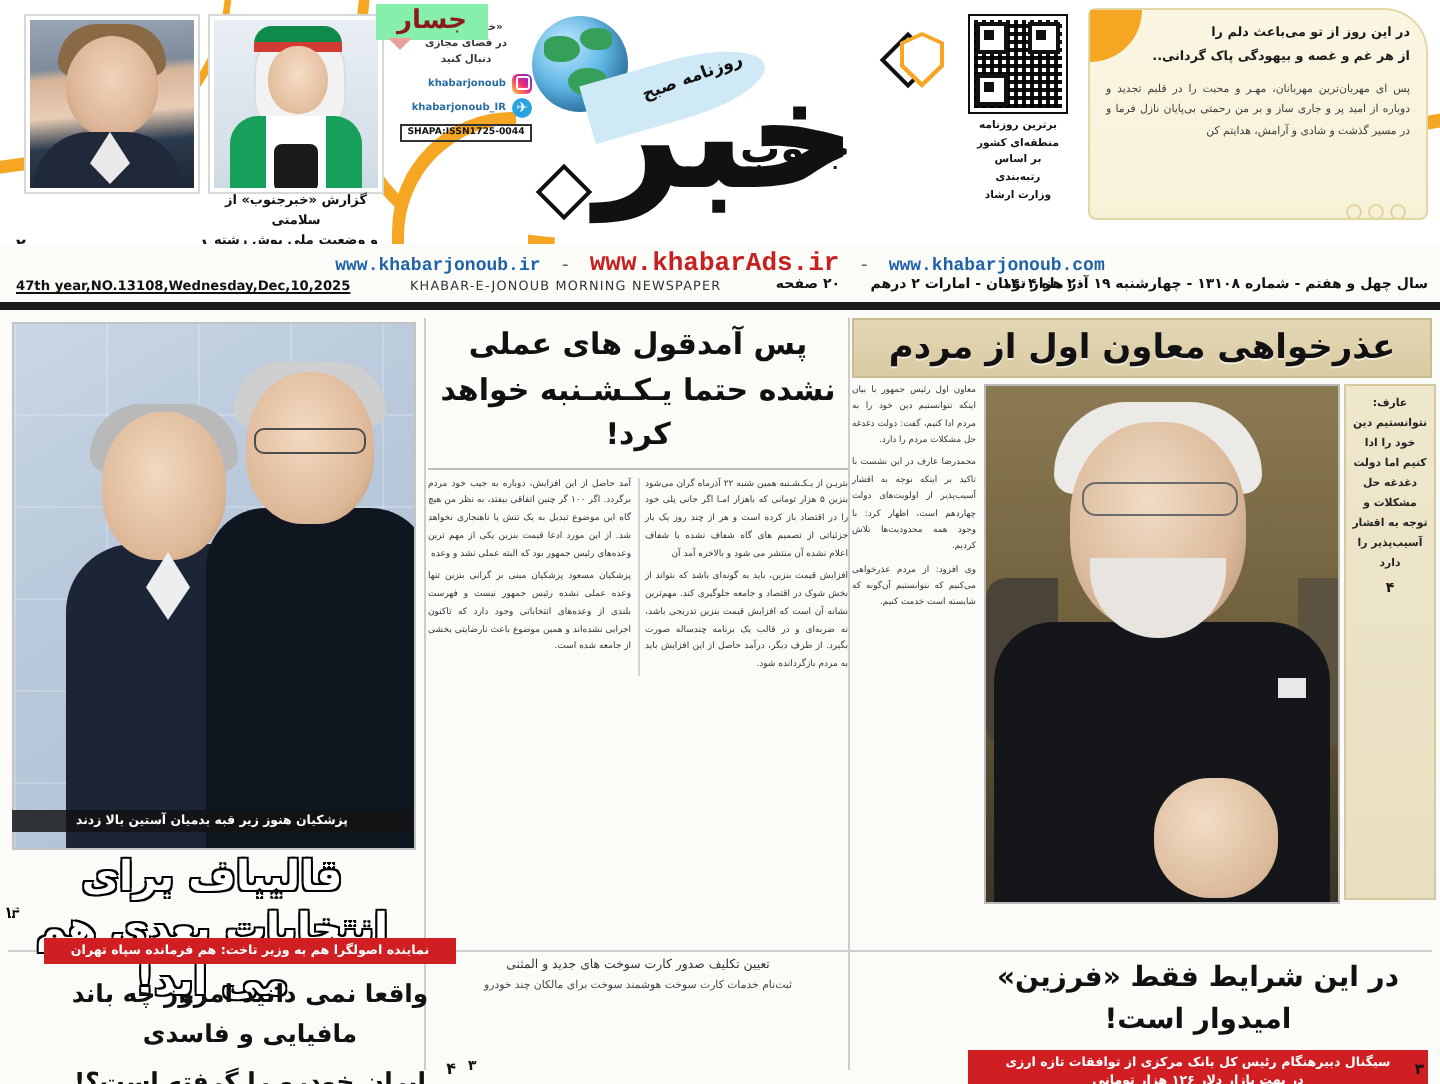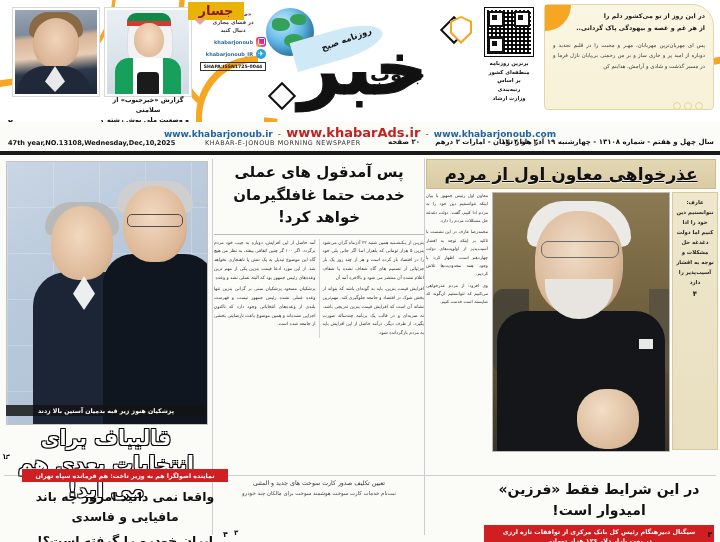--- a/index.html
+++ b/index.html
@@ -77,21 +77,21 @@
   .khabar{position:absolute;left:0;top:22px;width:210px;height:92px;
      font-size:74px;line-height:92px;font-weight:bold;color:#111;text-align:center;
      letter-spacing:-2px;font-family:"DejaVu Sans","Liberation Sans",sans-serif;
      -webkit-text-stroke:1px #111;}
   .jonoub{position:absolute;left:112px;top:62px;font-size:20px;font-weight:bold;color:#111;}
   .rooznameh{position:absolute;left:62px;top:34px;font-size:8.5px;font-weight:bold;color:#111;
      transform:rotate(-20deg);}
   .diamond{position:absolute;width:16px;height:16px;border:2.5px solid #111;transform:rotate(45deg);}
   .d1{left:186px;top:20px;}
   .d2{left:14px;top:86px;}
-  .jasar{position:absolute;left:-70px;top:2px;width:56px;height:18px;background:#eab308;}
+  .jasar{position:absolute;left:-70px;top:2px;width:56px;height:18px;background:#86efac;}
   .jasar span{position:absolute;left:0;top:0;width:56px;height:18px;color:#8b1b1b;font-size:13px;
      font-weight:bold;line-height:18px;text-align:center;}
   .jasar:after{content:"";position:absolute;left:6px;top:17px;border-left:6px solid transparent;
      border-right:6px solid transparent;border-top:6px solid #e8a0a0;}
 
   
   .prayer{position:absolute;right:6px;top:4px;width:170px;height:106px;
      background:linear-gradient(180deg,#fbf6e2 0%,#f7f1d8 100%);
      border:1px solid #e2d7a6;border-radius:4px 22px 4px 4px;padding:6px 8px;box-sizing:border-box;}
   .pray-corner{position:absolute;left:0;top:0;width:26px;height:26px;background:#f5a623;border-radius:0 0 26px 0;}
@@ -110,28 +110,28 @@
   .qr .fp:after{content:"";position:absolute;left:2px;top:2px;width:5px;height:5px;background:#111;}
   .fpa{left:1px;top:1px;} .fpb{right:1px;top:1px;} .fpc{left:1px;bottom:1px;}
   .qr-cap{font-size:5.3px;font-weight:bold;color:#111;line-height:1.65;margin-top:3px;}
 
   .shield{position:absolute;right:248px;top:16px;width:22px;height:28px;
      background:#f5a623;clip-path:polygon(50% 0,100% 18%,100% 62%,50% 100%,0 62%,0 18%);}
   .shield i{position:absolute;left:2px;top:2px;right:2px;bottom:3px;background:#fff;
      clip-path:polygon(50% 0,100% 18%,100% 62%,50% 100%,0 62%,0 18%);}
 
   
-  .webline{position:absolute;left:0;top:122px;width:720px;height:15px;text-align:center;direction:ltr;}
+  .webline{position:absolute;left:0;top:122px;width:720px;height:15px;text-align:center;direction:ltr;font-family:Liberation Mono, monospace;}
   .webline .w-sm{font-size:9px;font-weight:bold;color:#1e63a8;}
   .webline .w-big{font-size:13px;font-weight:bold;color:#c62020;}
   .webline .w-dash{font-size:9px;color:#555;}
 
   
   .inforow{position:absolute;left:0;top:138px;width:720px;height:13px;}
-  .info-en{position:absolute;left:8px;top:1px;font-size:6.6px;color:#111;direction:ltr;font-weight:bold;}
+  .info-en{position:absolute;left:8px;top:1px;font-size:6.6px;color:#111;direction:ltr;font-weight:bold;text-decoration:underline;}
   .info-en2{position:absolute;left:205px;top:1px;font-size:6.4px;color:#333;direction:ltr;letter-spacing:.6px;text-align:right;}
   .info-fa{position:absolute;right:6px;top:0px;font-size:7px;font-weight:bold;color:#111;}
   .info-fa2{position:absolute;right:178px;top:0px;font-size:7px;font-weight:bold;color:#111;}
   .info-fa3{position:absolute;right:300px;top:0px;font-size:7px;font-weight:bold;color:#111;}
   .topbar-line{position:absolute;left:0;top:151px;width:720px;height:4px;background:#1a1a1a;}
 
   
   .main{position:absolute;left:0;top:157px;width:720px;height:385px;background:#fbfbf8;}
 
   
@@ -183,21 +183,21 @@
   
   .blkC{position:absolute;left:216px;top:322px;width:206px;height:60px;}
   .blkC .pre{font-size:6.2px;color:#333;text-align:center;}
   .blkC h3{margin:4px 0 0;font-size:12.6px;font-weight:bold;color:#111;text-align:center;line-height:1.5;white-space:nowrap;}
   .blkC .sub{font-size:5.4px;color:#444;text-align:center;margin-top:4px;}
   .blkC .pg{position:absolute;left:18px;bottom:2px;font-size:7px;font-weight:bold;color:#111;}
 
   
   .rightCol{position:absolute;right:4px;top:2px;width:290px;height:320px;}
   .goldHead{background:linear-gradient(180deg,#e3d7b4 0%,#d9cba3 100%);border:1px solid #cbbb8e;
-     padding:4px 13px;box-sizing:border-box;text-decoration:underline;}
+     padding:4px 13px;box-sizing:border-box;}
   .goldHead h2{margin:0;font-size:17px;font-weight:bold;color:#111;text-align:center;
      text-shadow:0 1px 0 rgba(255,255,255,.6);}
   .rightBody{position:relative;margin-top:3px;height:284px;}
   .photoR{position:absolute;right:46px;top:0;width:176px;height:258px;overflow:hidden;
      background:linear-gradient(180deg,#8b7a52 0%,#6f5f3c 48%,#3b3527 100%);border:1px solid #b9b9b9;}
   .aref-head{position:absolute;left:42px;top:18px;width:88px;height:104px;border-radius:46% 46% 44% 44%;
      background:radial-gradient(ellipse at 45% 38%,#f0dcc6 0%,#dcbb9c 62%,#ad8a6d 100%);}
   .aref-hair{position:absolute;left:34px;top:8px;width:104px;height:46px;border-radius:52px 52px 14px 14px;background:#eceae6;}
   .aref-gl{position:absolute;left:48px;top:48px;width:76px;height:15px;border:1.8px solid #6b6b6b;border-radius:7px;}
   .aref-beard{position:absolute;left:52px;top:86px;width:68px;height:40px;border-radius:0 0 34px 34px;background:#e8e5e0;}
@@ -309,21 +309,21 @@
       </div>
       <div class="qr-cap" style="white-space:pre-line">برترین روزنامه
 منطقه‌ای کشور
 بر اساس
 رتبه‌بندی
 وزارت ارشاد</div>
     </div>
 
     <div class="prayer">
       <div class="pray-corner"></div>
-      <div class="pray-t1">در این روز از تو می‌کشور دلم را</div>
+      <div class="pray-t1">در این روز از تو می‌باعث دلم را</div>
       <div class="pray-t1">از هر غم و غصه و بیهودگی پاک گردانی..</div>
       <div class="pray-t2">پس ای مهربان‌ترین مهربانان، مهـر و محبت را در قلبم تجدید و دوباره از امید پر و جاری ساز و بر من رحمتی بی‌پایان نازل فرما و در مسیر گذشت و شادی و آرامش، هدایتم کن</div>
       <div class="pray-dots"><span></span><span></span><span></span></div>
     </div>
   </div>
 
   <div class="webline">
     <span class="w-sm">www.khabarjonoub.ir</span>
     <span class="w-dash">-</span>
     <span class="w-big">www.khabarAds.ir</span>
@@ -370,21 +370,21 @@
 
     <div class="blkL">
       <div class="redbar">نماینده اصولگرا هم به وزیر تاخت: هم فرمانده سپاه تهران</div>
       <h3>واقعا نمی دانید امروز چه باند مافیایی و فاسدی</h3>
       <h3>ایران خودرو را گرفته است؟!</h3>
 
       <div class="pg">۴</div>
     </div>
 
     <div class="centerCol">
-      <div class="bigHead2">پس آمدقول های عملی خدمت حتما غافلگیرمان خواهد کرد!</div>
+      <div class="bigHead2">پس آمدقول های عملی نشده حتما یـکـشـنبه خواهد کرد!</div>
       <div class="rule"></div>
       <div class="cols">
         <p>بتریـن از یـکـشـنبه همین شنبه ۲۲ آذرماه گران می‌شود بنزین ۵ هزار تومانی که باهزار امـا اگر جانی پلی خود را در اقتصاد باز کرده است و هر از چند روز یک بار جزئیاتی از تصمیم های گاه شفاف نشده یا شفاف اعلام نشده آن منتشر می شود و بالاخره آمد آن</p>
         <p>افزایش قیمت بنزین، باید به گونه‌ای باشد که بتواند از بخش شوک در اقتصاد و جامعه جلوگیری کند. مهم‌ترین نشانه آن است که افزایش قیمت بنزین تدریجی باشد، نه ضربه‌ای و در قالب یک برنامه چندساله صورت بگیرد. از طرف دیگر، درآمد حاصل از این افزایش باید به مردم بازگردانده شود.</p>
         <p>آمد حاصل از این افزایش، دوباره به جیب خود مردم برگردد. اگر ۱۰۰ گر چنین اتفاقی بیفتد، به نظر من هیچ گاه این موضوع تبدیل به یک تنش یا ناهنجاری نخواهد شد. از این مورد ادعا قیمت بنزین یکی از مهم ترین وعده‌های رئیس جمهور بود که البته عملی نشد و وعده</p>
         <p>پزشکیان مسعود پزشکیان مبنی بر گرانی بنزین تنها وعده عملی نشده رئیس جمهور نیست و فهرست بلندی از وعده‌های انتخاباتی وجود دارد که تاکنون اجرایی نشده‌اند و همین موضوع باعث نارضایتی بخشی از جامعه شده است.</p>
       </div>
     </div>
 
     <div class="blkC">

